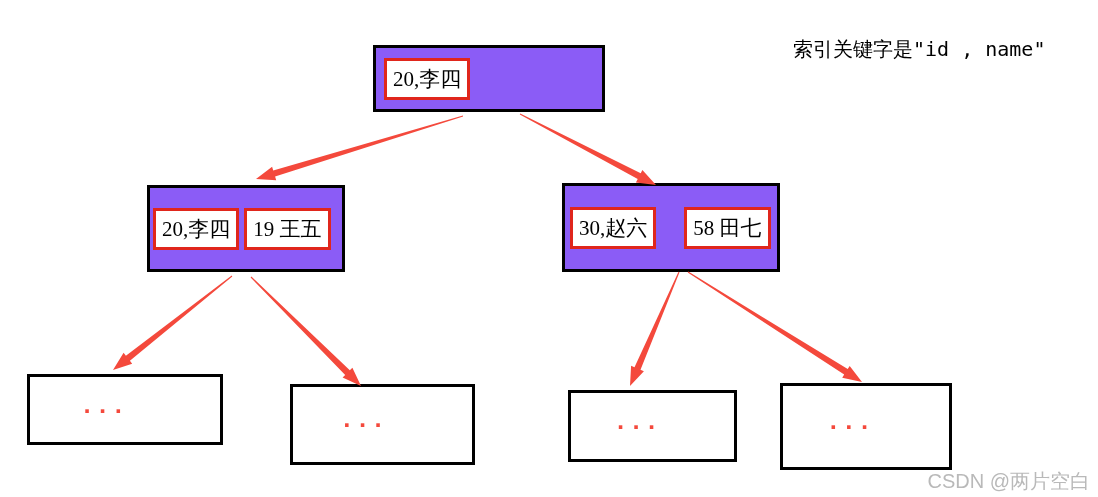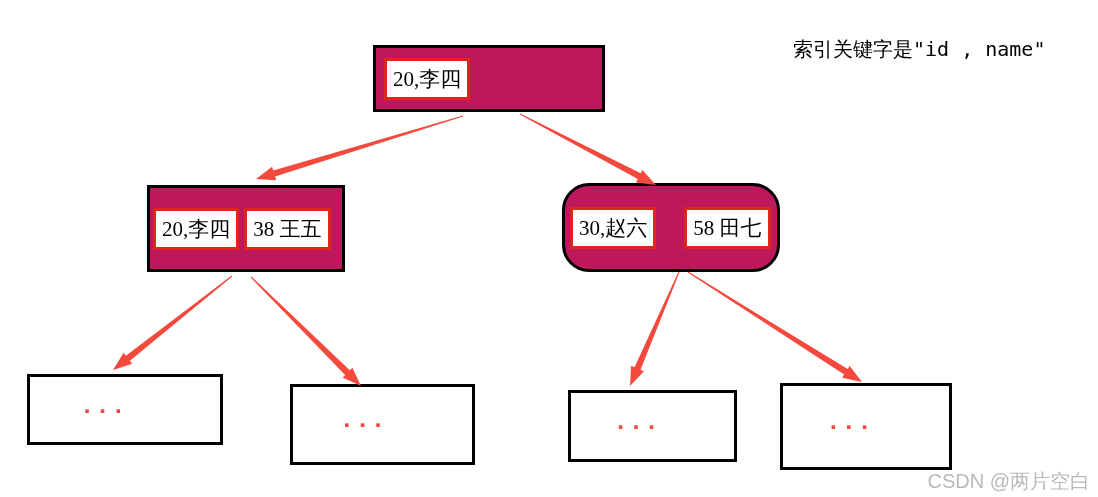--- a/index.html
+++ b/index.html
@@ -15,28 +15,28 @@
     height: 497px;
     background: #ffffff;
     overflow: hidden;
     font-family: "Liberation Serif", "DejaVu Serif", serif;
   }
 
   
   .node {
     position: absolute;
     border: 3px solid #000000;
-    background: #be185d;
+    background: #8b5cf6;
     display: flex;
     align-items: center;
     z-index: 2;
   }
   .node-root  { left: 373px; top: 45px;  width: 232px; height: 67px; padding-left: 8px; gap: 14px; }
   .node-left  { left: 147px; top: 185px; width: 198px; height: 87px; padding-left: 3px; gap: 5px; }
-  .node-right { left: 562px; top: 183px; width: 218px; height: 89px; padding-left: 5px; gap: 28px; border-radius: 27px; }
+  .node-right { left: 562px; top: 183px; width: 218px; height: 89px; padding-left: 5px; gap: 28px; }
 
   .cell {
     border: 3px solid #e0261c;
     padding: 4px 6px;
     min-height: 40px;
     display: flex;
     align-items: center;
     font-size: 21px;
     color: #000000;
     white-space: nowrap;
@@ -109,21 +109,21 @@
 <div class="canvas">
 
   <div class="annotation">索引关键字是"id , name"</div>
 
   <div class="node node-root">
     <div class="cell">20,李四</div>
   </div>
 
   <div class="node node-left">
     <div class="cell">20,李四</div>
-    <div class="cell">38 王五</div>
+    <div class="cell">19 王五</div>
   </div>
 
   <div class="node node-right">
     <div class="cell">30,赵六</div>
     <div class="cell">58 田七</div>
   </div>
 
   <div class="leaf leaf-1">
     <span class="dots">...</span>
   </div>

